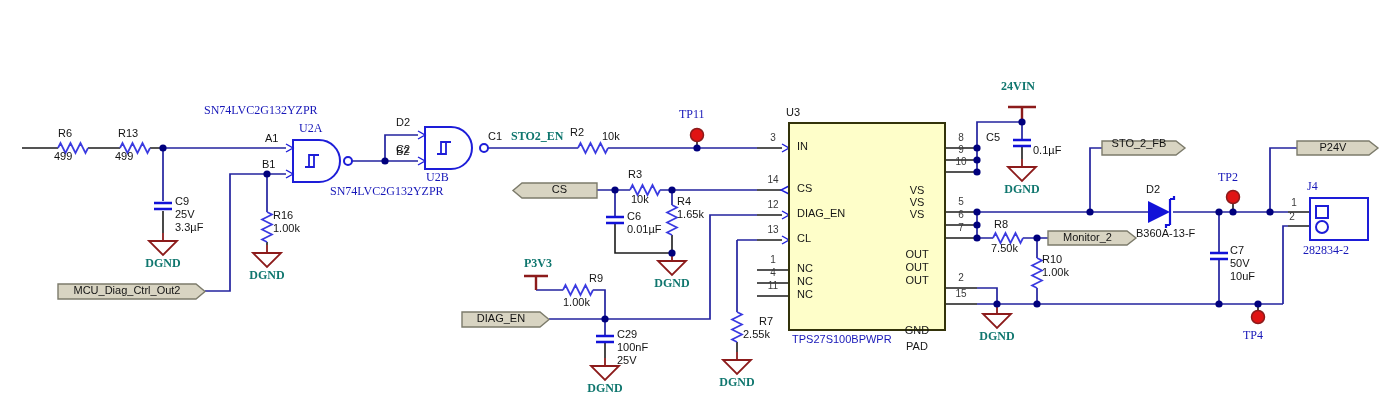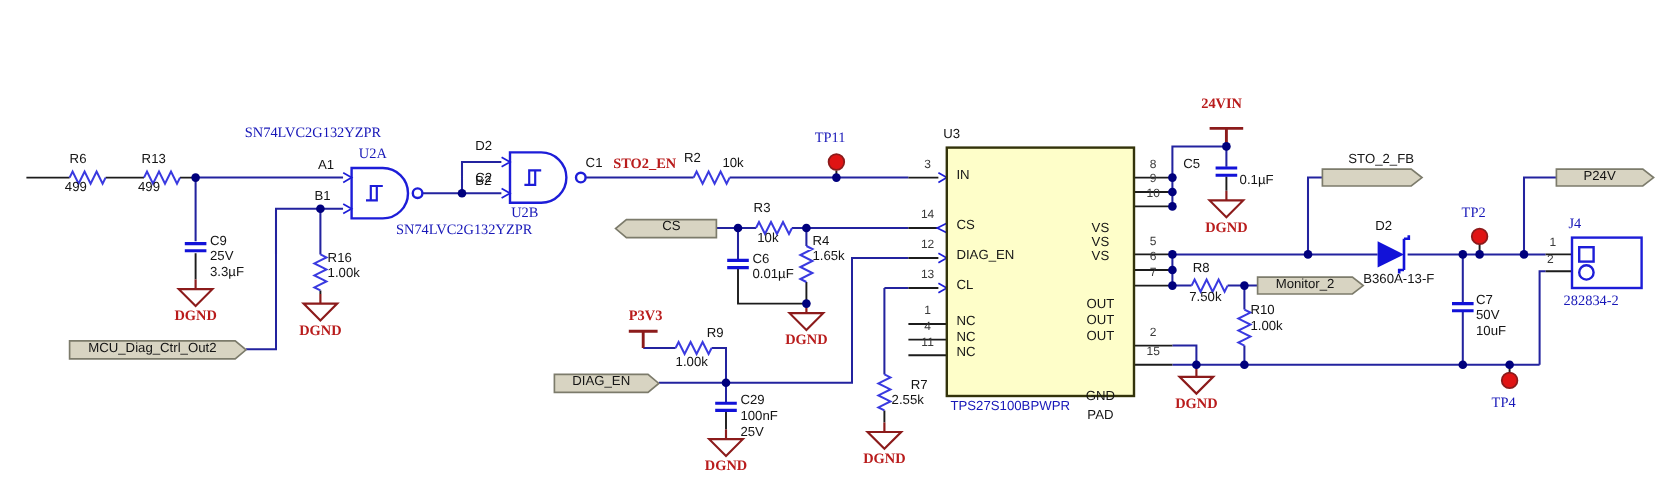--- a/index.html
+++ b/index.html
@@ -3,21 +3,21 @@
 <meta charset="utf-8">
 <style>
   html,body{margin:0;padding:0;background:#fff;}
   .canvas{position:relative;width:1400px;height:419px;background:#fff;overflow:hidden;
           font-family:"Liberation Sans",sans-serif;}
   .canvas svg{position:absolute;left:0;top:0;}
   .lb{position:absolute;font:11px "Liberation Sans",sans-serif;color:#141414;
       white-space:nowrap;line-height:1.05;}
   .srf{font-family:"Liberation Serif",serif;font-size:12px;}
   .blu{color:#1717b8;}
-  .mar{color:#b91c1c;}
+  .mar{color:#0f766e;}
   .pin{font-size:10px;color:#3a3a3a;width:24px;text-align:center;}
   .pname{font-size:11px;color:#161616;}
   .pr{width:40px;text-align:center;margin-top:44px;}
   .ctr{text-align:center;}
   .dg{width:46px;text-align:center;font-weight:bold;}
   .bold{font-weight:bold;}
 </style>
 </head>
 <body>
 
@@ -260,21 +260,21 @@
 <div class="lb pin" style="left:949px;top:197px;">5</div>
 <div class="lb pin" style="left:949px;top:210px;">6</div>
 <div class="lb pin" style="left:949px;top:223px;">7</div>
 <div class="lb pin" style="left:949px;top:273px;">2</div>
 <div class="lb pin" style="left:949px;top:289px;">15</div>
 
 <div class="lb srf mar bold" style="left:1001px;top:80px;">24VIN</div>
 <div class="lb" style="left:986px;top:132px;">C5</div>
 <div class="lb" style="left:1033px;top:145px;">0.1µF</div>
 <div class="lb srf mar dg" style="left:999px;top:183px;">DGND</div>
-<div class="lb ctr" style="left:1102px;top:128px;width:74px;margin-left:12px;">STO_2_FB</div>
+<div class="lb ctr" style="left:1102px;top:138px;width:74px;">STO_2_FB</div>
 <div class="lb" style="left:1146px;top:184px;">D2</div>
 <div class="lb" style="left:1136px;top:228px;">B360A-13-F</div>
 <div class="lb srf blu" style="left:1218px;top:171px;">TP2</div>
 <div class="lb ctr" style="left:1297px;top:142px;width:72px;">P24V</div>
 <div class="lb" style="left:994px;top:219px;">R8</div>
 <div class="lb" style="left:991px;top:243px;">7.50k</div>
 <div class="lb ctr" style="left:1048px;top:232px;width:79px;">Monitor_2</div>
 <div class="lb" style="left:1042px;top:254px;text-align:right;">R10</div>
 <div class="lb" style="left:1042px;top:267px;">1.00k</div>
 <div class="lb" style="left:1230px;top:245px;">C7</div>

